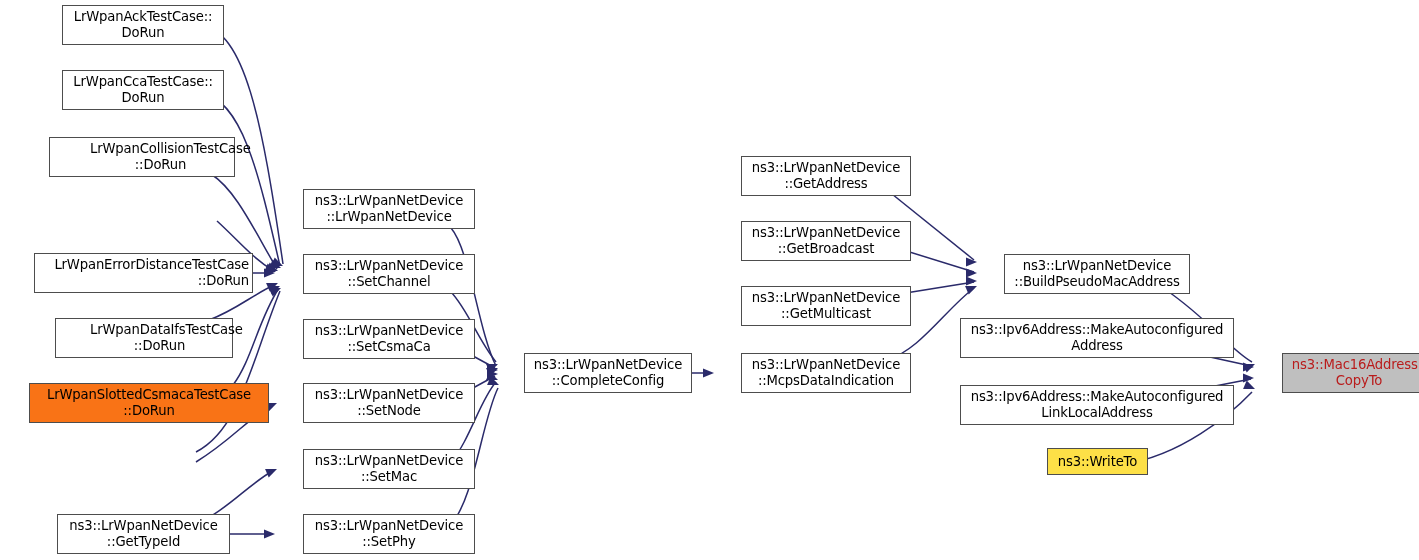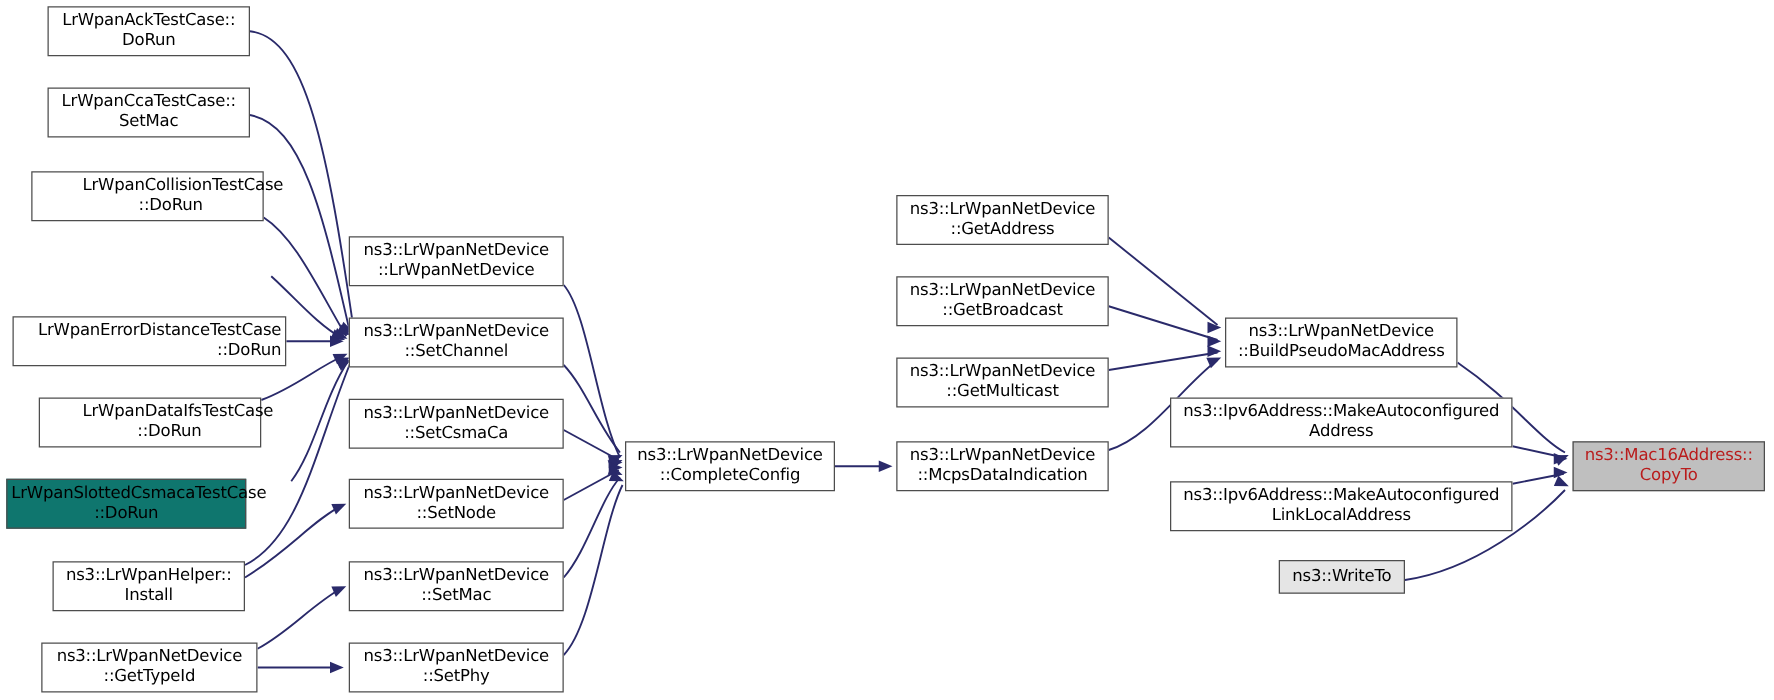--- a/index.html
+++ b/index.html
@@ -39,20 +39,21 @@
     color: #000000;
     display: flex;
     align-items: center;
     justify-content: center;
     text-align: center;
     line-height: 1.18;
     font-size: 13.2px;
     letter-spacing: -0.15px;
     white-space: pre-line;
     padding: 0 3px;
+    margin-left: 24px;
   }
   .node.highlight {
     background: #bfbfbf;
   }
   .node-label {
     display: block;
     width: 100%;
     white-space: pre-line;
   }
 </style>
@@ -163,31 +164,29 @@
       </g>
       <g>
         <path d="M1124,464 C1180,456 1230,415 1252,392" fill="none" stroke="#2a2a6a" stroke-width="1.5"></path>
         <polygon points="1255,389 1246.7014334432654,380.4388205775461 1243.0773758963371,388.89495485371225" fill="#2a2a6a"></polygon>
       </g>
     </svg>
   <div id="node-layer">
       <div class="node" style="left: 38px; top: 5px; width: 162px; height: 40px; border-color: rgb(77, 77, 77); color: rgb(0, 0, 0); background: rgb(255, 255, 255);"><span class="node-label">LrWpanAckTestCase::
 DoRun</span></div>
       <div class="node" style="left: 38px; top: 70px; width: 162px; height: 40px; border-color: rgb(77, 77, 77); color: rgb(0, 0, 0); background: rgb(255, 255, 255);"><span class="node-label">LrWpanCcaTestCase::
-SetMac</span></div>
+DoRun</span></div>
       <div class="node" style="left: 25px; top: 137px; width: 186px; height: 40px; border-color: rgb(77, 77, 77); color: rgb(0, 0, 0); background: rgb(255, 255, 255); padding-left: 40px;"><span class="node-label">LrWpanCollisionTestCase
 ::DoRun</span></div>
       <div class="node" style="left: 10px; top: 253px; width: 219px; height: 40px; border-color: rgb(77, 77, 77); color: rgb(0, 0, 0); background: rgb(255, 255, 255); text-align: right;"><span class="node-label">LrWpanErrorDistanceTestCase
 ::DoRun</span></div>
       <div class="node" style="left: 31px; top: 318px; width: 178px; height: 40px; border-color: rgb(77, 77, 77); color: rgb(0, 0, 0); background: rgb(255, 255, 255); padding-left: 34px;"><span class="node-label">LrWpanDataIfsTestCase
 ::DoRun</span></div>
-      <div class="node" style="left: 5px; top: 383px; width: 192px; height: 40px; border-color: rgb(77, 77, 77); color: rgb(0, 0, 0); background: #0f766e;"><span class="node-label">LrWpanSlottedCsmacaTestCase
-::DoRun</span></div>
-      <div class="node" style="left: 42px; top: 449px; width: 154px; height: 40px; border-color: rgb(77, 77, 77); color: rgb(0, 0, 0); background: rgb(255, 255, 255);"><span class="node-label">ns3::LrWpanHelper::
-Install</span></div>
+      <div class="node" style="left: 5px; top: 383px; width: 240px; height: 40px; border-color: rgb(77, 77, 77); color: rgb(0, 0, 0); background: #f97316;"><span class="node-label">LrWpanSlottedCsmacaTestCase
+::DoRun</span></div>
       <div class="node" style="left: 33px; top: 514px; width: 173px; height: 40px; border-color: rgb(77, 77, 77); color: rgb(0, 0, 0); background: rgb(255, 255, 255);"><span class="node-label">ns3::LrWpanNetDevice
 ::GetTypeId</span></div>
       <div class="node" style="left: 279px; top: 189px; width: 172px; height: 40px; border-color: rgb(77, 77, 77); color: rgb(0, 0, 0); background: rgb(255, 255, 255);"><span class="node-label">ns3::LrWpanNetDevice
 ::LrWpanNetDevice</span></div>
       <div class="node" style="left: 279px; top: 254px; width: 172px; height: 40px; border-color: rgb(77, 77, 77); color: rgb(0, 0, 0); background: rgb(255, 255, 255);"><span class="node-label">ns3::LrWpanNetDevice
 ::SetChannel</span></div>
       <div class="node" style="left: 279px; top: 319px; width: 172px; height: 40px; border-color: rgb(77, 77, 77); color: rgb(0, 0, 0); background: rgb(255, 255, 255);"><span class="node-label">ns3::LrWpanNetDevice
 ::SetCsmaCa</span></div>
       <div class="node" style="left: 279px; top: 383px; width: 172px; height: 40px; border-color: rgb(77, 77, 77); color: rgb(0, 0, 0); background: rgb(255, 255, 255);"><span class="node-label">ns3::LrWpanNetDevice
 ::SetNode</span></div>
@@ -204,17 +203,17 @@
       <div class="node" style="left: 717px; top: 286px; width: 170px; height: 40px; border-color: rgb(77, 77, 77); color: rgb(0, 0, 0); background: rgb(255, 255, 255);"><span class="node-label">ns3::LrWpanNetDevice
 ::GetMulticast</span></div>
       <div class="node" style="left: 717px; top: 353px; width: 170px; height: 40px; border-color: rgb(77, 77, 77); color: rgb(0, 0, 0); background: rgb(255, 255, 255);"><span class="node-label">ns3::LrWpanNetDevice
 ::McpsDataIndication</span></div>
       <div class="node" style="left: 980px; top: 254px; width: 186px; height: 40px; border-color: rgb(77, 77, 77); color: rgb(0, 0, 0); background: rgb(255, 255, 255);"><span class="node-label">ns3::LrWpanNetDevice
 ::BuildPseudoMacAddress</span></div>
       <div class="node" style="left: 936px; top: 318px; width: 274px; height: 40px; border-color: rgb(77, 77, 77); color: rgb(0, 0, 0); background: rgb(255, 255, 255);"><span class="node-label">ns3::Ipv6Address::MakeAutoconfigured
 Address</span></div>
       <div class="node" style="left: 936px; top: 385px; width: 274px; height: 40px; border-color: rgb(77, 77, 77); color: rgb(0, 0, 0); background: rgb(255, 255, 255);"><span class="node-label">ns3::Ipv6Address::MakeAutoconfigured
 LinkLocalAddress</span></div>
-      <div class="node" style="left: 1023px; top: 448px; width: 101px; height: 27px; border-color: rgb(77, 77, 77); color: rgb(0, 0, 0); background: #e5e5e5;"><span class="node-label">ns3::WriteTo</span></div>
+      <div class="node" style="left: 1023px; top: 448px; width: 101px; height: 27px; border-color: rgb(77, 77, 77); color: rgb(0, 0, 0); background: #fde047;"><span class="node-label">ns3::WriteTo</span></div>
       <div class="node highlight" style="left: 1258px; top: 353px; width: 154px; height: 40px; border-color: rgb(77, 77, 77); color: #b91c1c; background: rgb(191, 191, 191); text-align: center;"><span class="node-label">ns3::Mac16Address::
 CopyTo</span></div>
     </div>
 </div>
 
 </body></html>

